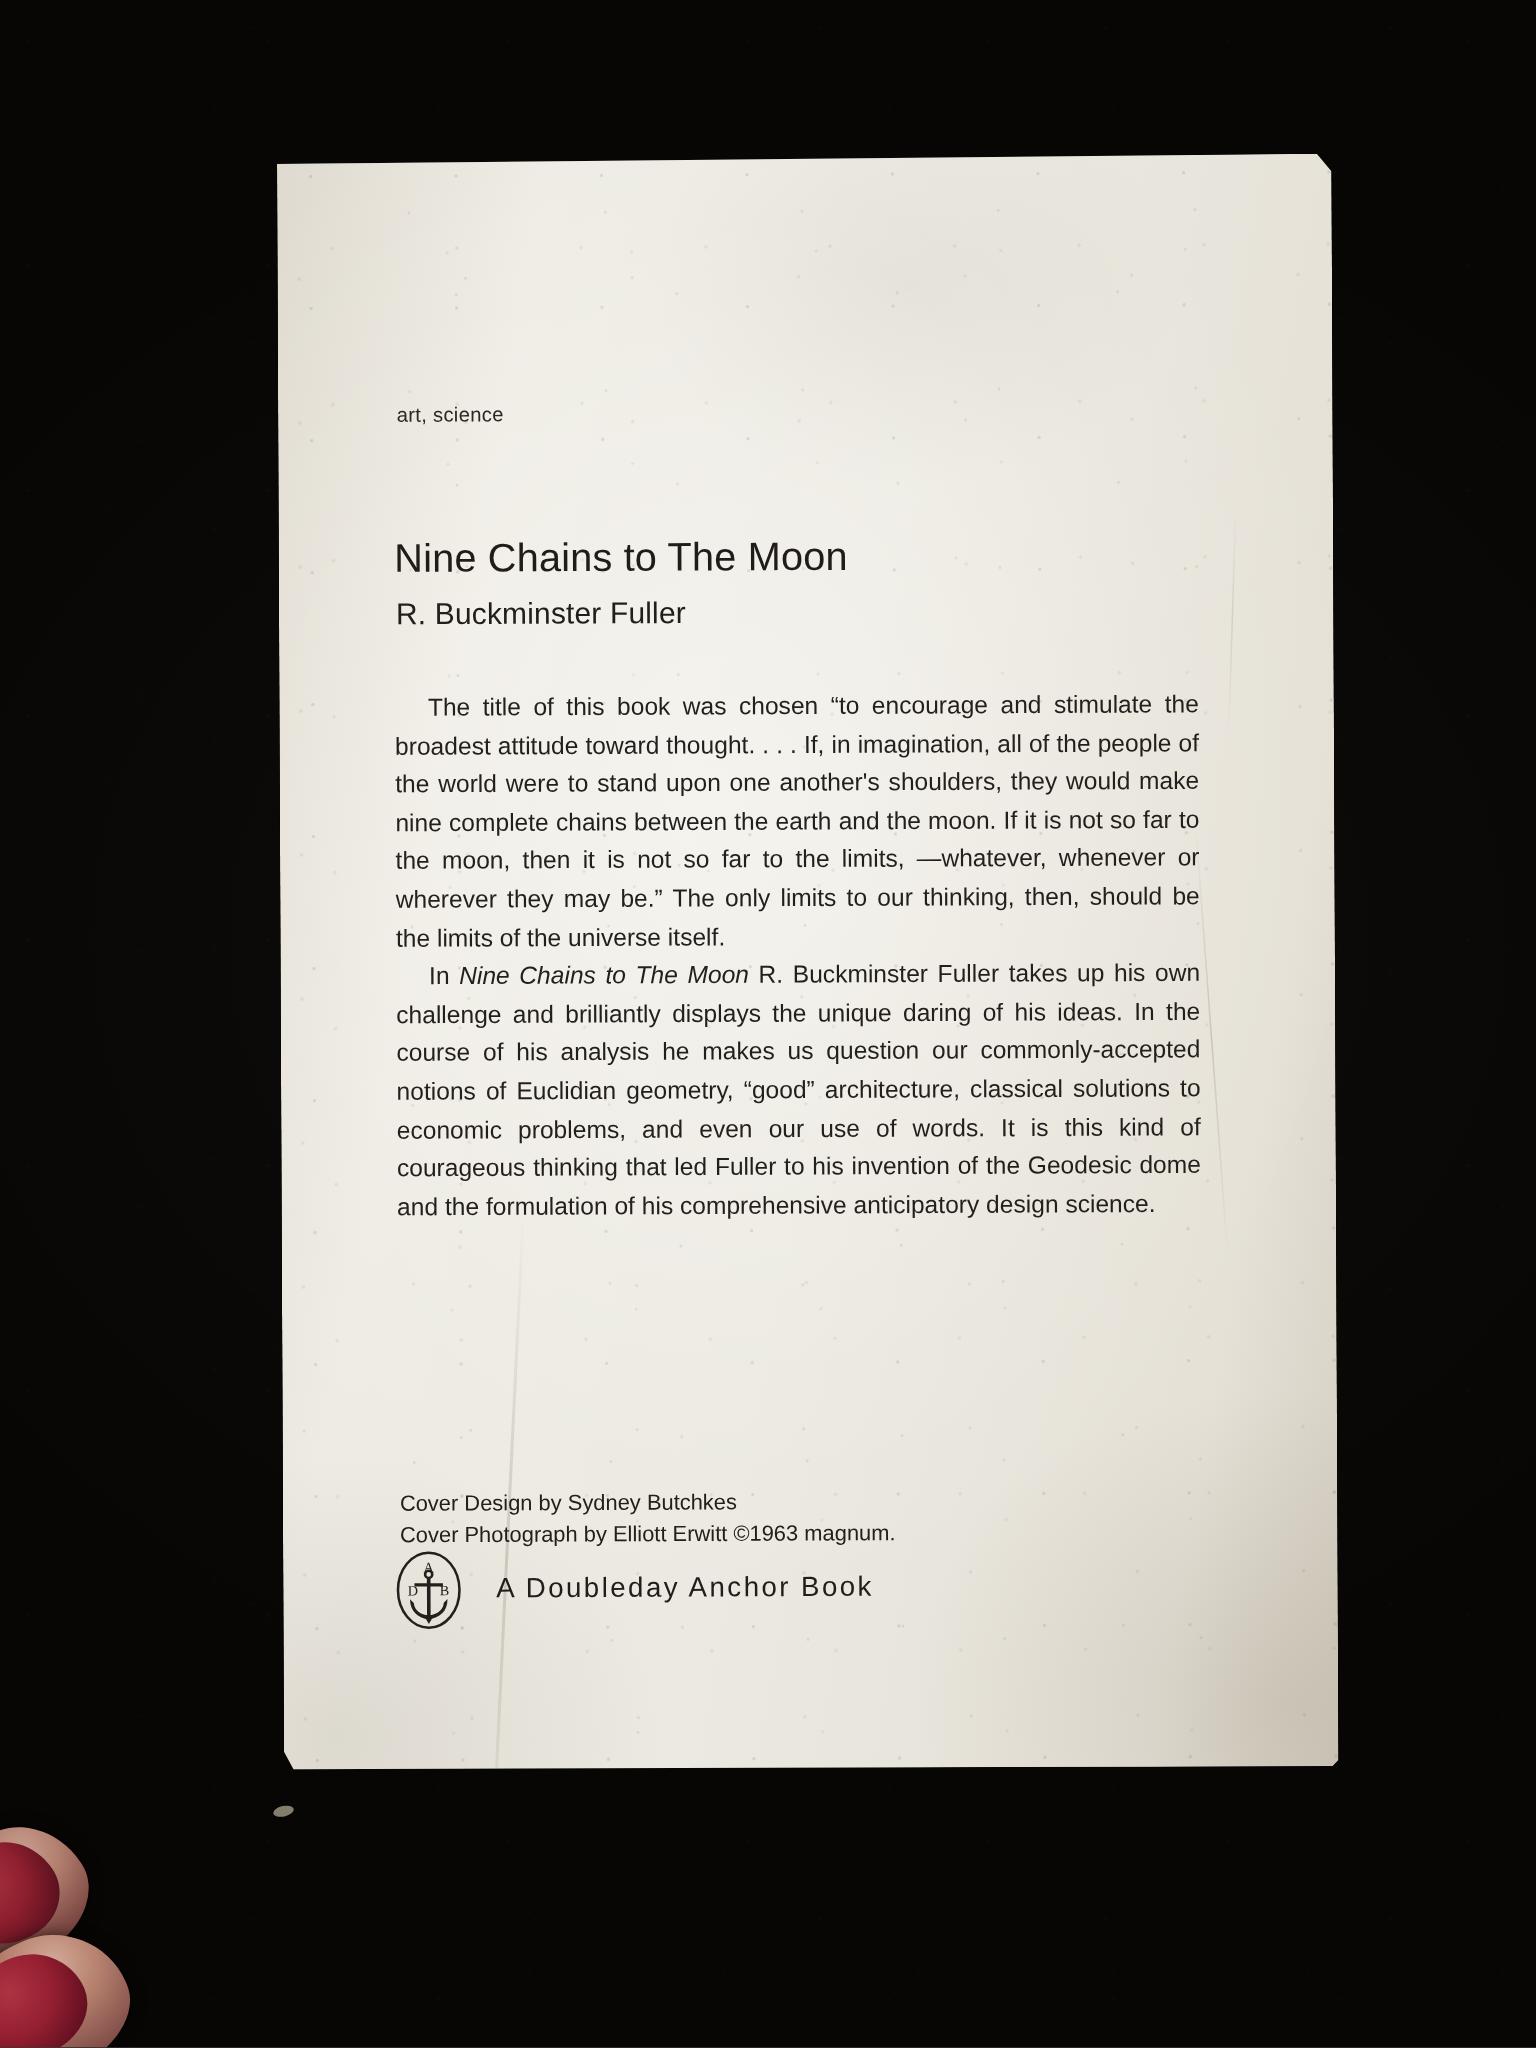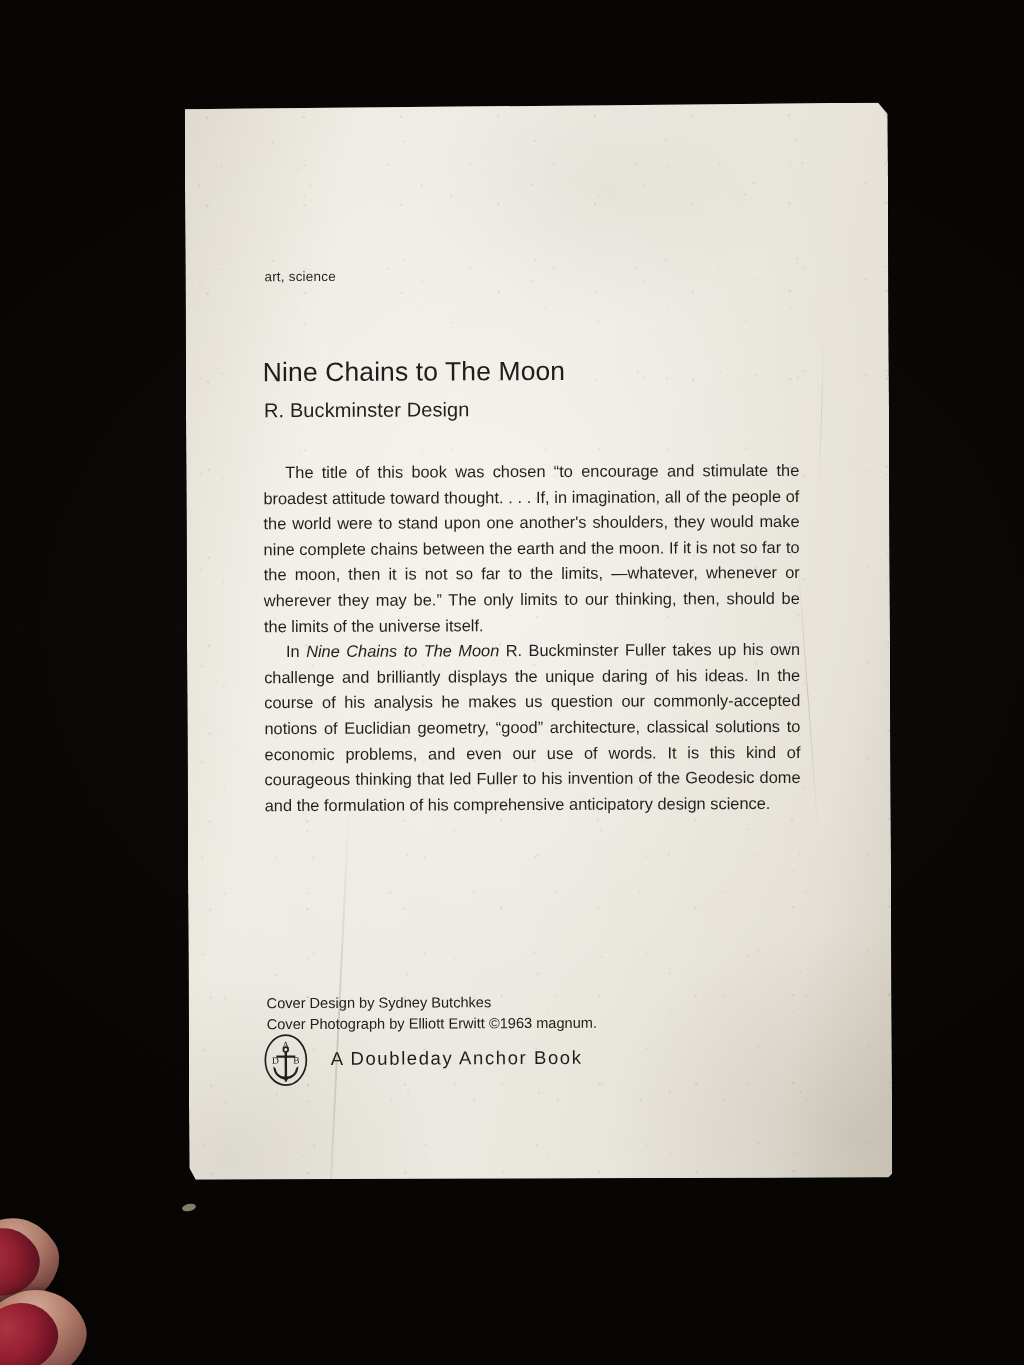--- a/index.html
+++ b/index.html
@@ -227,21 +227,21 @@
     <div class="paper-shade"></div>
     <div class="paper-speckle"></div>
     <div class="crease crease-a"></div>
     <div class="crease crease-b"></div>
     <div class="crease crease-c"></div>
 
     <div class="kicker">art, science</div>
 
     <div class="title">Nine Chains to The Moon</div>
 
-    <div class="author">R. Buckminster Design</div>
+    <div class="author">R. Buckminster Fuller</div>
 
     <div class="blurb">
       <p>The title of this book was chosen “to encourage and stimulate the broadest attitude toward thought. . . . If, in imagination, all of the people of the world were to stand upon one another's shoulders, they would make nine complete chains between the earth and the moon. If it is not so far to the moon, then it is not so far to the limits, —whatever, whenever or wherever they may be.” The only limits to our thinking, then, should be the limits of the universe itself.</p>
       <p><span>In </span><em>Nine Chains to The Moon</em><span> R. Buckminster Fuller takes up his own challenge and brilliantly displays the unique daring of his ideas. In the course of his analysis he makes us question our commonly-accepted notions of Euclidian geometry, “good” architecture, classical solutions to economic problems, and even our use of words. It is this kind of courageous thinking that led Fuller to his invention of the Geodesic dome and the formulation of his comprehensive anticipatory design science.</span></p>
     </div>
 
     <div class="credits">
       <div>Cover Design by Sydney Butchkes</div>
       <div>Cover Photograph by Elliott Erwitt ©1963 magnum.</div>
     </div>

